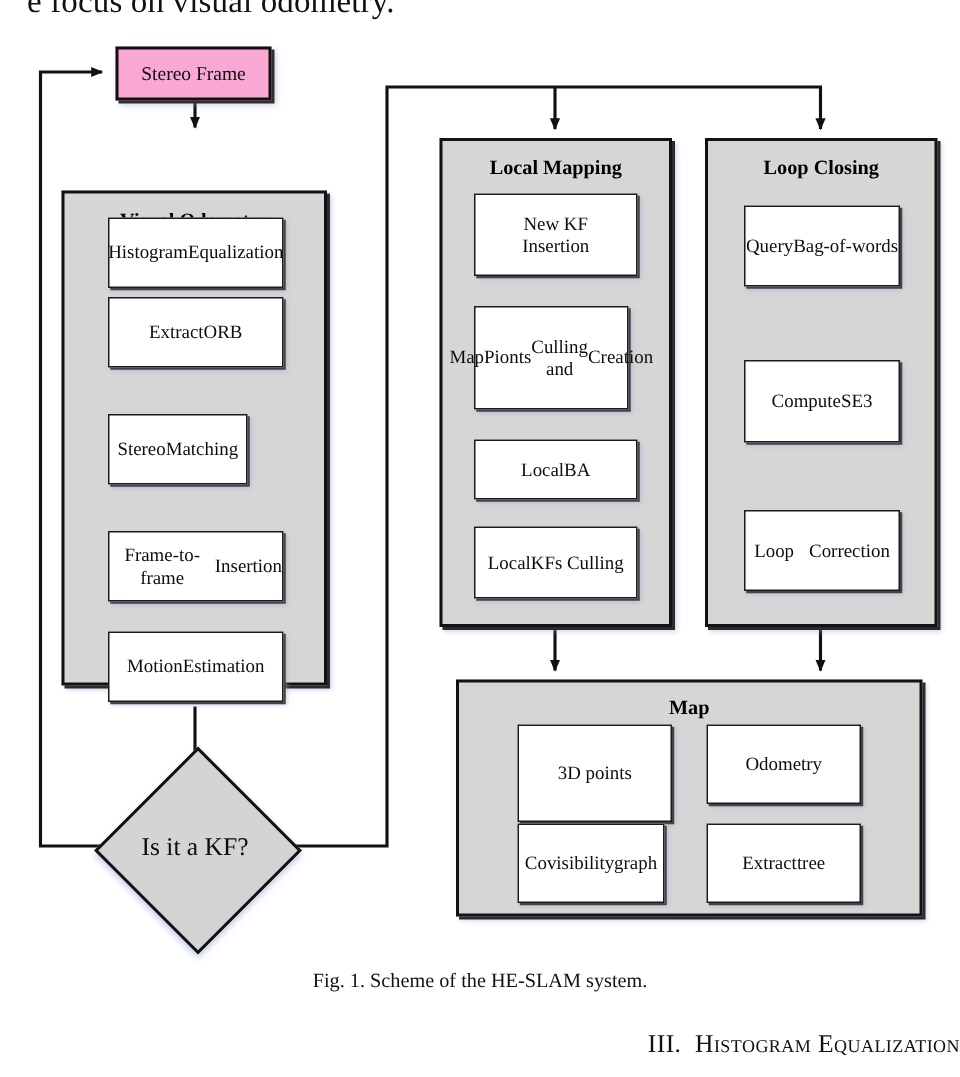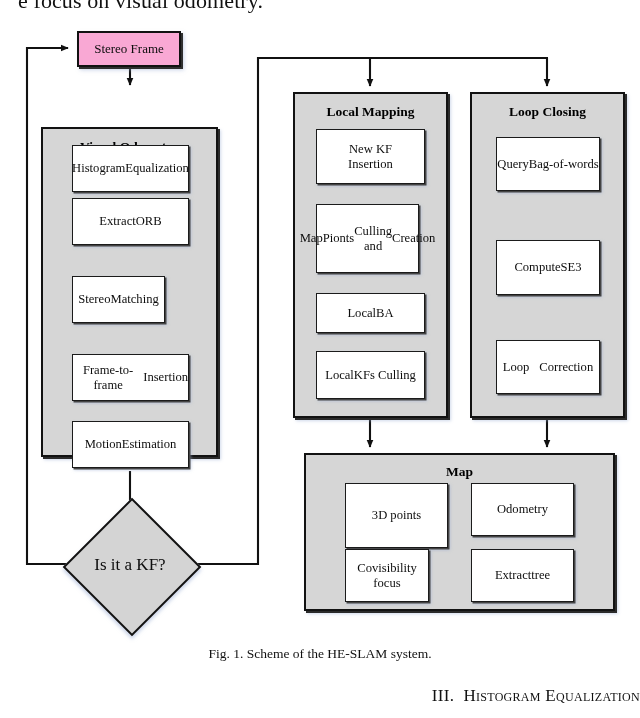--- a/index.html
+++ b/index.html
@@ -243,23 +243,23 @@
   <div class="node whitebox" style="left:496px; top:340px; width:104px; height:54px;gap:10px;">
       <div>Loop</div>
       <div>Correction</div>
     </div>
 
   <div class="node panel" style="left:304px; top:453px; width:311px; height:158px;">
     <div class="panel-title" style="top:9px;">Map</div>
   </div>
   <div class="node whitebox" style="left:345px; top:483px; width:103px; height:65px;">3D points</div>
   <div class="node whitebox" style="left:471px; top:483px; width:103px; height:53px;">Odometry</div>
-  <div class="node whitebox" style="left:345px; top:549px; width:84px; height:53px;flex-direction:column;">
+  <div class="node whitebox" style="left:345px; top:549px; width:98px; height:53px;">
       <div>Covisibility</div>
-      <div>focus</div>
+      <div>graph</div>
     </div>
   <div class="node whitebox" style="left:471px; top:549px; width:103px; height:53px;">
       <div>Extract</div>
       <div>tree</div>
     </div>
 
 </div>
 
 <div class="page-text" id="fig-caption">Fig. 1. Scheme of the HE-SLAM system.</div>
 

